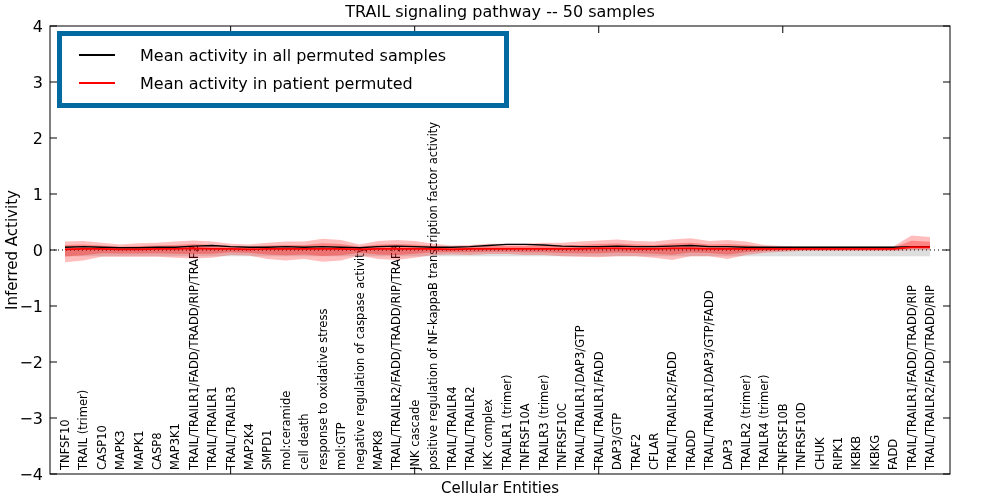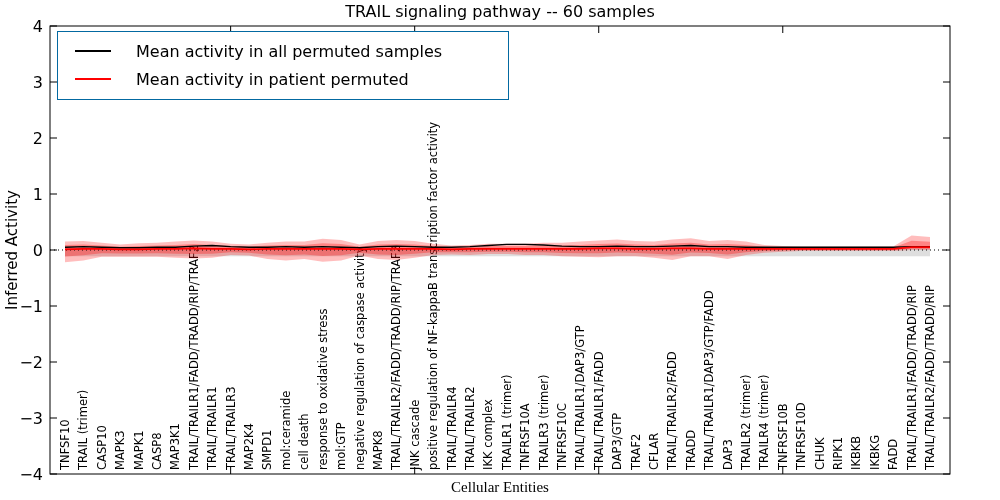--- a/index.html
+++ b/index.html
@@ -1,25 +1,25 @@
 <!DOCTYPE html>
 <html><head>
 <meta charset="utf-8">
 <style>
   html,body{margin:0;padding:0;background:#fff;}
   .figure{position:relative;width:1000px;height:500px;background:#ffffff;
           font-family:"DejaVu Sans","Liberation Sans",sans-serif;color:#000;overflow:hidden;}
   .figure svg{position:absolute;left:0;top:0;}
   .chart-title{position:absolute;top:2px;left:0;width:1000px;text-align:center;
                font-size:16px;}
-  .xlabel{position:absolute;top:479px;left:0;width:1000px;text-align:center;font-size:15px;font-family:Liberation Serif, serif;}
+  .xlabel{position:absolute;top:479px;left:0;width:1000px;text-align:center;font-size:15px;}
   .ylabel{position:absolute;left:-88px;top:241px;width:200px;text-align:center;font-size:15px;
           transform:rotate(-90deg);}
   .legend{position:absolute;left:57px;top:31px;width:452px;box-sizing:border-box;
-          border:1px solid #0369a1;background:#fff;padding:5px 0 6px 0;}
+          border:5px solid #0369a1;background:#fff;padding:5px 0 6px 0;}
   .legend-row{display:flex;align-items:center;height:28px;font-size:16px;}
   .legend-line{display:inline-block;width:36px;height:0;border-top:2px solid #000;
                margin:0 25px 0 17px;flex:0 0 auto;}
 </style>
 </head>
 <body>
 
 <div class="figure">
 
   <svg id="chart-svg" width="1000" height="500" viewBox="0 0 1000 500">
@@ -108,21 +108,21 @@
       <line x1="230.63829787234044" y1="26" x2="230.63829787234044" y2="33" stroke="#000" stroke-width="1"></line>
       <line x1="230.63829787234044" y1="467" x2="230.63829787234044" y2="474" stroke="#000" stroke-width="1"></line>
       <line x1="414.68085106382983" y1="26" x2="414.68085106382983" y2="33" stroke="#000" stroke-width="1"></line>
       <line x1="414.68085106382983" y1="467" x2="414.68085106382983" y2="474" stroke="#000" stroke-width="1"></line>
       <line x1="598.7234042553192" y1="26" x2="598.7234042553192" y2="33" stroke="#000" stroke-width="1"></line>
       <line x1="598.7234042553192" y1="467" x2="598.7234042553192" y2="474" stroke="#000" stroke-width="1"></line>
       <line x1="782.7659574468086" y1="26" x2="782.7659574468086" y2="33" stroke="#000" stroke-width="1"></line>
       <line x1="782.7659574468086" y1="467" x2="782.7659574468086" y2="474" stroke="#000" stroke-width="1"></line>
     </svg>
 
-  <div class="chart-title">TRAIL signaling pathway -- 60 samples</div>
+  <div class="chart-title">TRAIL signaling pathway -- 50 samples</div>
   <div class="ylabel">Inferred Activity</div>
   <div class="xlabel">Cellular Entities</div>
 
   <div class="legend">
     <div class="legend-row">
       <span class="legend-line" id="legend-line-0" style="border-top-color: rgb(0, 0, 0);"></span>
       <span>Mean activity in all permuted samples</span>
     </div>
     <div class="legend-row">
       <span class="legend-line" id="legend-line-1" style="border-top-color: rgb(255, 0, 0);"></span>

